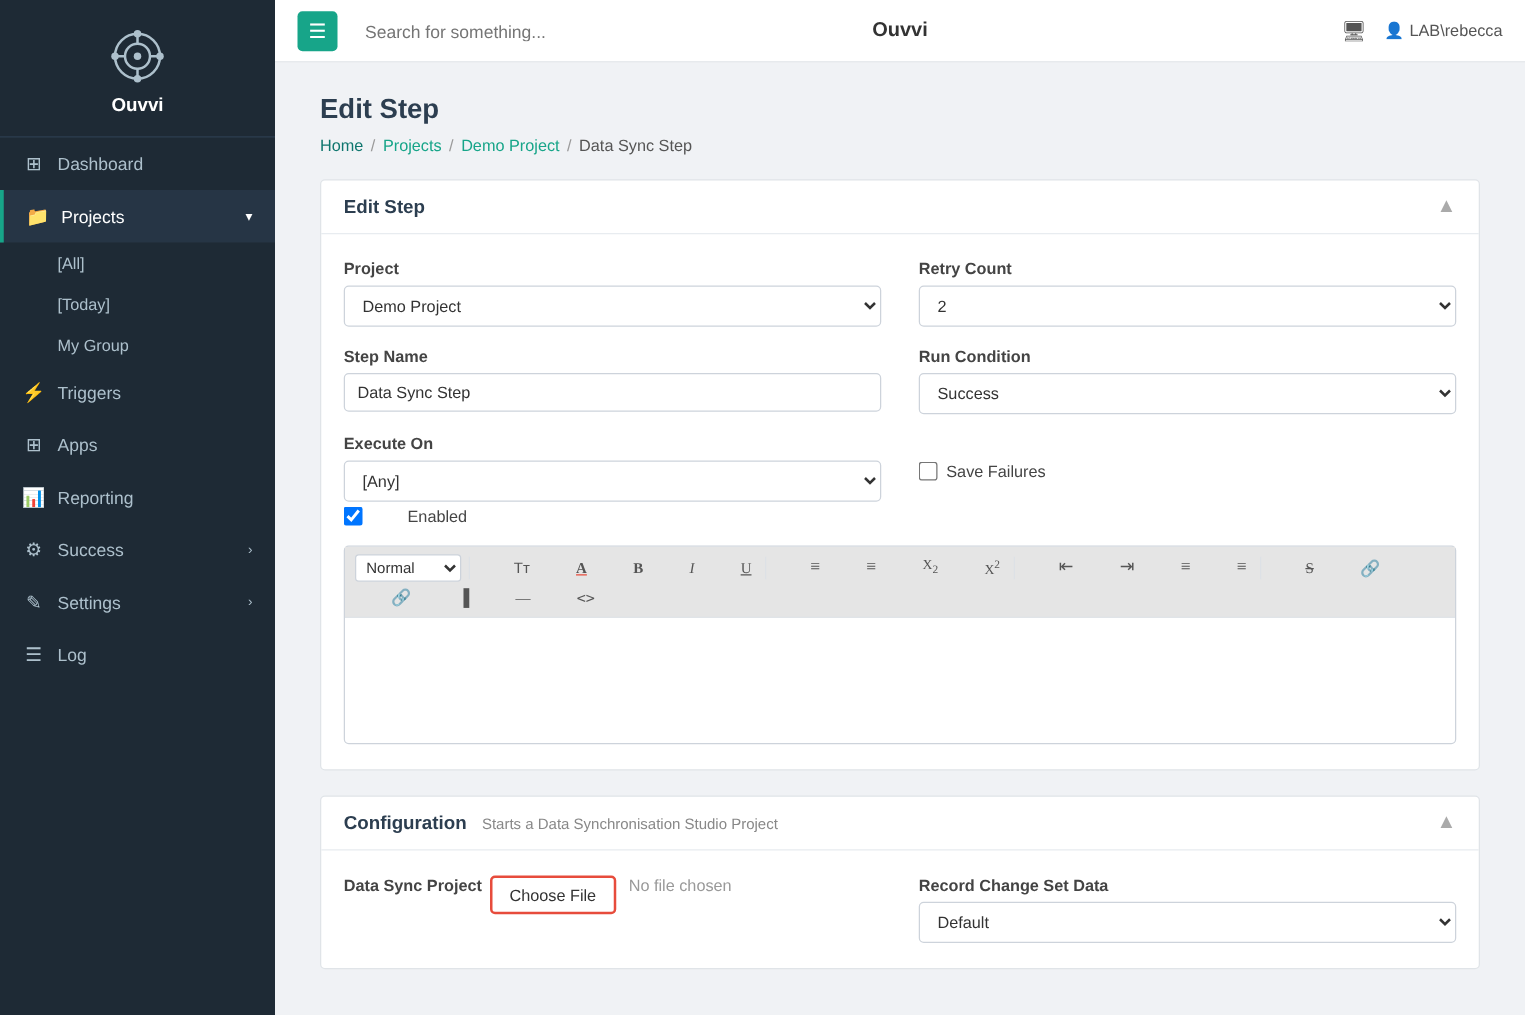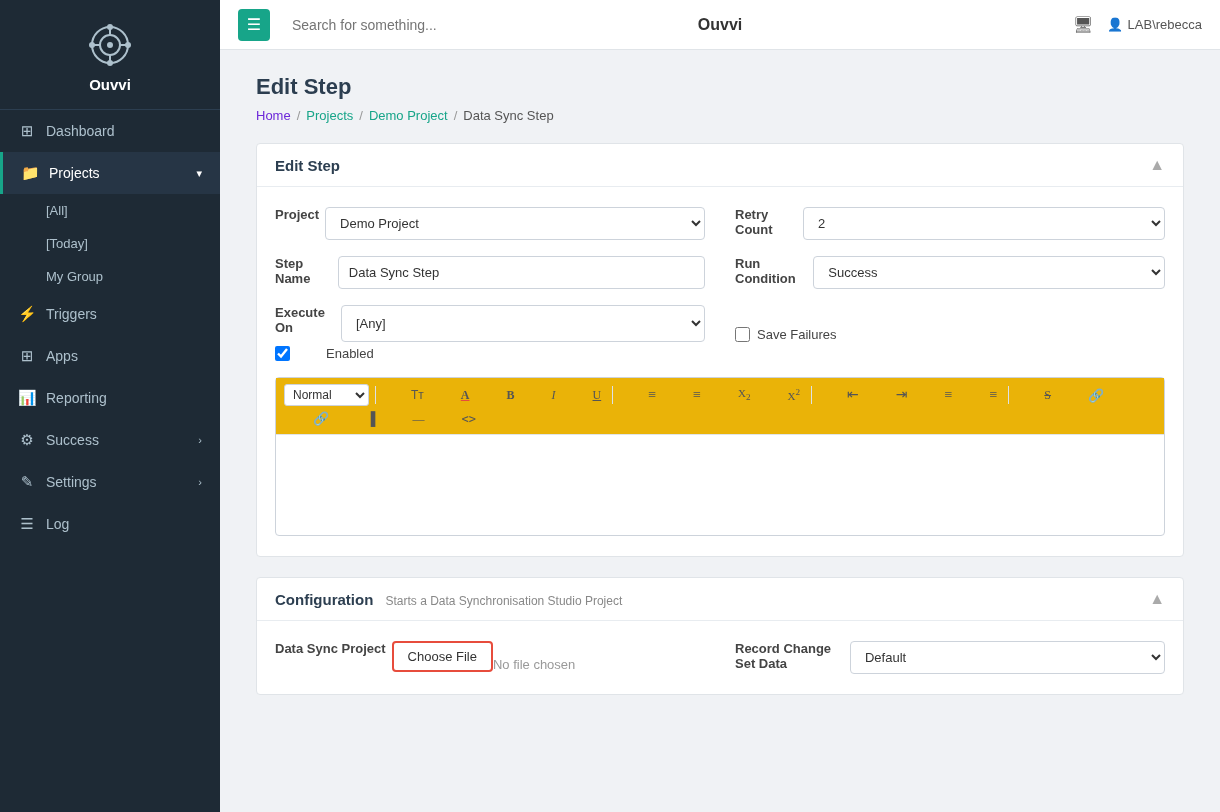--- a/index.html
+++ b/index.html
@@ -173,21 +173,21 @@
       font-size: 16px;
     }
     .card-body { padding: 20px 18px; }
 
     
     .form-grid {
       display: grid;
       grid-template-columns: 1fr 1fr;
       gap: 16px 30px;
     }
-    .form-group { display: flex; flex-direction: row; gap: 6px; }
+    .form-group { display: flex; flex-direction: column; gap: 6px; }
     .form-label { font-size: 13px; font-weight: 600; color: #444; }
     .form-control {
       border: 1px solid #cdd3db;
       border-radius: 4px;
       padding: 7px 10px;
       font-size: 13px;
       color: #333;
       background: #fff;
       outline: none;
       width: 100%;
@@ -214,21 +214,21 @@
       border-radius: 4px;
       margin-top: 16px;
     }
     .rte-toolbar {
       display: flex;
       align-items: center;
       gap: 3px;
       padding: 6px 8px;
       border-bottom: 1px solid #e0e4e8;
       flex-wrap: wrap;
-      background: #eab308;
+      background: #e5e5e5;
     }
     .rte-toolbar select {
       border: 1px solid #cdd3db;
       border-radius: 3px;
       padding: 2px 4px;
       font-size: 12px;
       color: #333;
       background: #fff;
       cursor: pointer;
     }
@@ -256,21 +256,21 @@
     
     .config-header-subtitle {
       font-size: 12px;
       font-weight: 400;
       color: #888;
       margin-left: 8px;
     }
 
     
     .file-group { display: flex; flex-direction: row; gap: 6px; }
-    .file-input-row { display: flex; align-items: flex-end; }
+    .file-input-row { display: flex; align-items: flex-start; gap: 10px; }
     .file-btn {
       border: 2px solid #e74c3c;
       background: #fff;
       color: #333;
       font-size: 13px;
       padding: 6px 14px;
       border-radius: 4px;
       cursor: pointer;
     }
     .file-none-text { color: #999; font-size: 13px; }
@@ -370,21 +370,21 @@
       <span id="user-label">
         <span style="font-size:13px;">👤</span>
         <span>LAB\rebecca</span>
       </span>
     </div>
   </div>
 
   <div id="page-content">
     <h1 id="page-title">Edit Step</h1>
     <div class="breadcrumb">
-      <a href="#" style="color:#6d28d9;text-decoration:none;">Home</a>
+      <a href="#" style="color:#0f766e;text-decoration:none;">Home</a>
       <span class="sep">/</span>
       <a href="#" style="color:#17a589;text-decoration:none;">Projects</a>
       <span class="sep">/</span>
       <a href="#" style="color:#17a589;text-decoration:none;">Demo Project</a>
       <span class="sep">/</span>
       <span class="current">Data Sync Step</span>
     </div>
 
     <div class="card">
       <div class="card-header">

